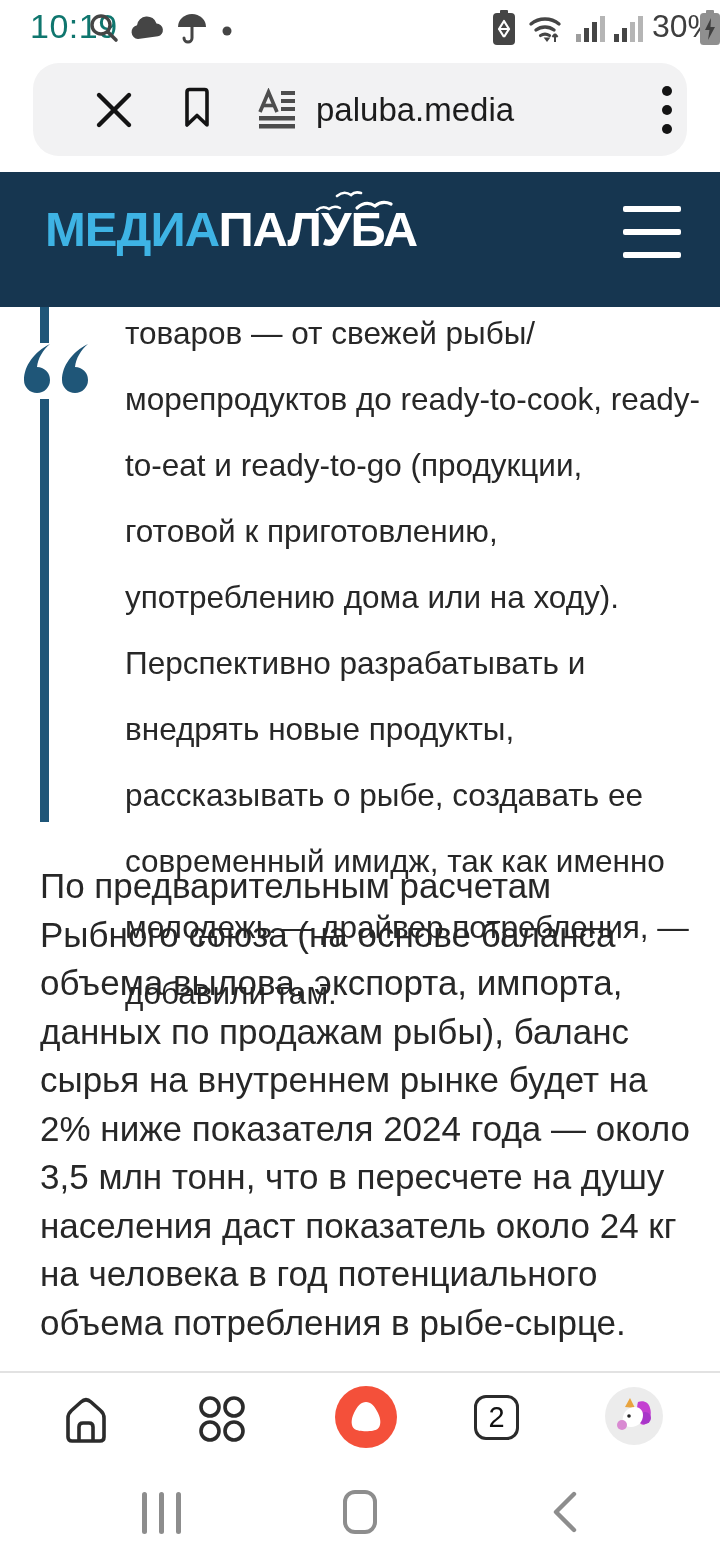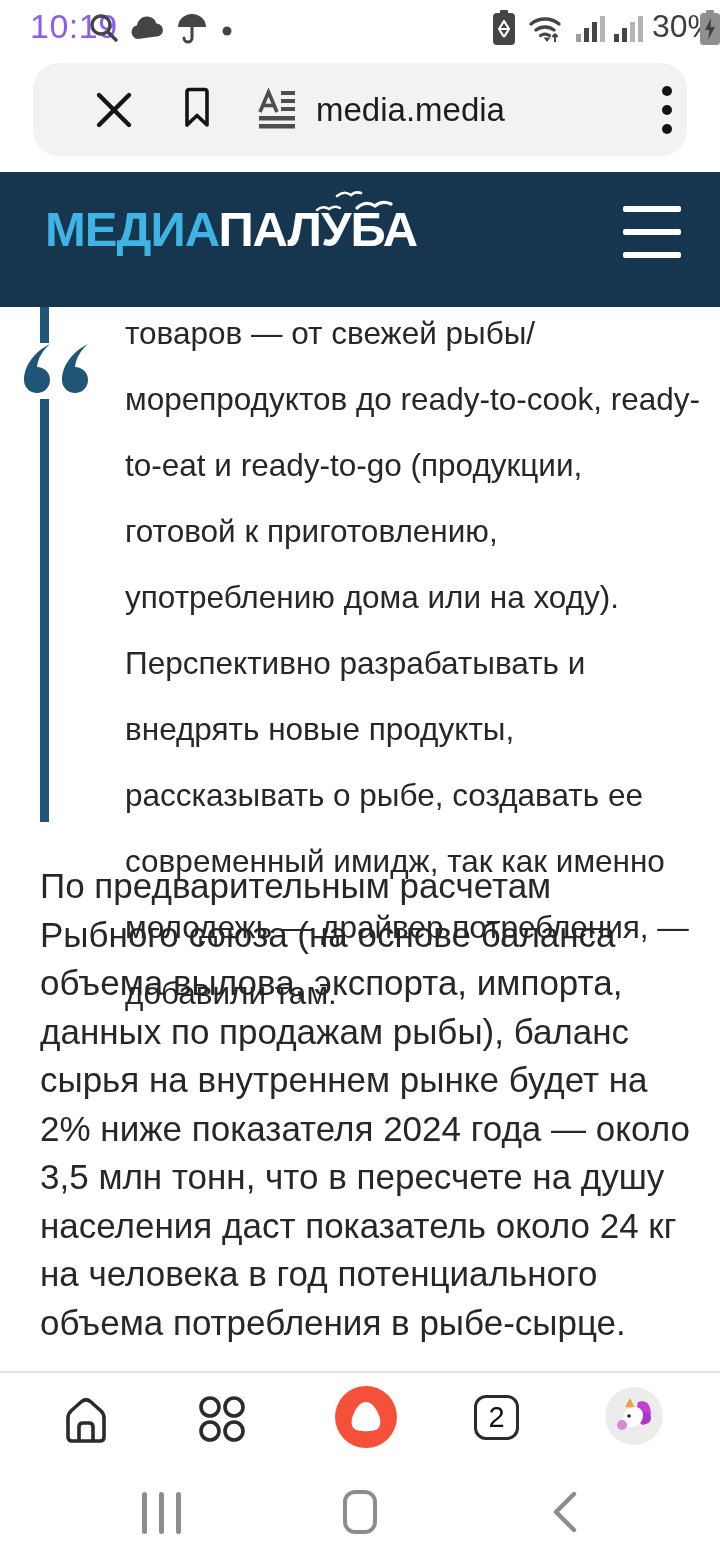--- a/index.html
+++ b/index.html
@@ -1,21 +1,21 @@
 <!DOCTYPE html>
 <html><head>
 <meta charset="utf-8">
 <style>
   html,body{margin:0;padding:0;background:#fff;}
   .screen{position:relative;width:720px;height:1560px;background:#ffffff;overflow:hidden;
           font-family:"Liberation Sans", sans-serif;}
 
   
   .status-bar{position:absolute;left:0;top:0;width:720px;height:56px;background:#fff;}
-  .sb-time{position:absolute;left:30px;top:7px;font-size:34px;color:#8b5cf6;letter-spacing:.5px;}
+  .sb-time{position:absolute;left:30px;top:7px;font-size:34px;color:#0f766e;letter-spacing:.5px;}
   .sb-ico{position:absolute;top:12px;}
   .sb-right-text{position:absolute;top:8px;font-size:32px;color:#3e3e3e;}
 
   
   .toolbar{position:absolute;left:33px;top:63px;width:654px;height:93px;background:#f2f2f3;border-radius:26px;}
   .tb-ico{position:absolute;top:26px;}
   .tb-url{position:absolute;left:283px;top:28px;font-size:33px;color:#1c1c1c;}
 
   
   .site-header{position:absolute;left:0;top:172px;width:720px;height:135px;background:#163650;}
@@ -147,21 +147,21 @@
           </g>
         <g fill="#4d4d4d">
             <rect x="26" y="3" width="14" height="4"></rect>
             <rect x="26" y="11" width="14" height="4"></rect>
             <rect x="26" y="19" width="14" height="4"></rect>
             <rect x="4" y="28" width="36" height="4.5"></rect>
             <rect x="4" y="36" width="36" height="4.5"></rect>
           </g>
       </svg>
     </span>
-    <span class="tb-url">media.media</span>
+    <span class="tb-url">paluba.media</span>
     <span class="tb-ico" style="left:628px;top:22px">
       <svg width="12" height="50" viewBox="0 0 12 50">
           <circle cx="6" cy="6" r="5" fill="#141414"></circle>
           <circle cx="6" cy="25" r="5" fill="#141414"></circle>
           <circle cx="6" cy="44" r="5" fill="#141414"></circle>
         </svg>
     </span>
   </div>
 
   <div class="site-header">

